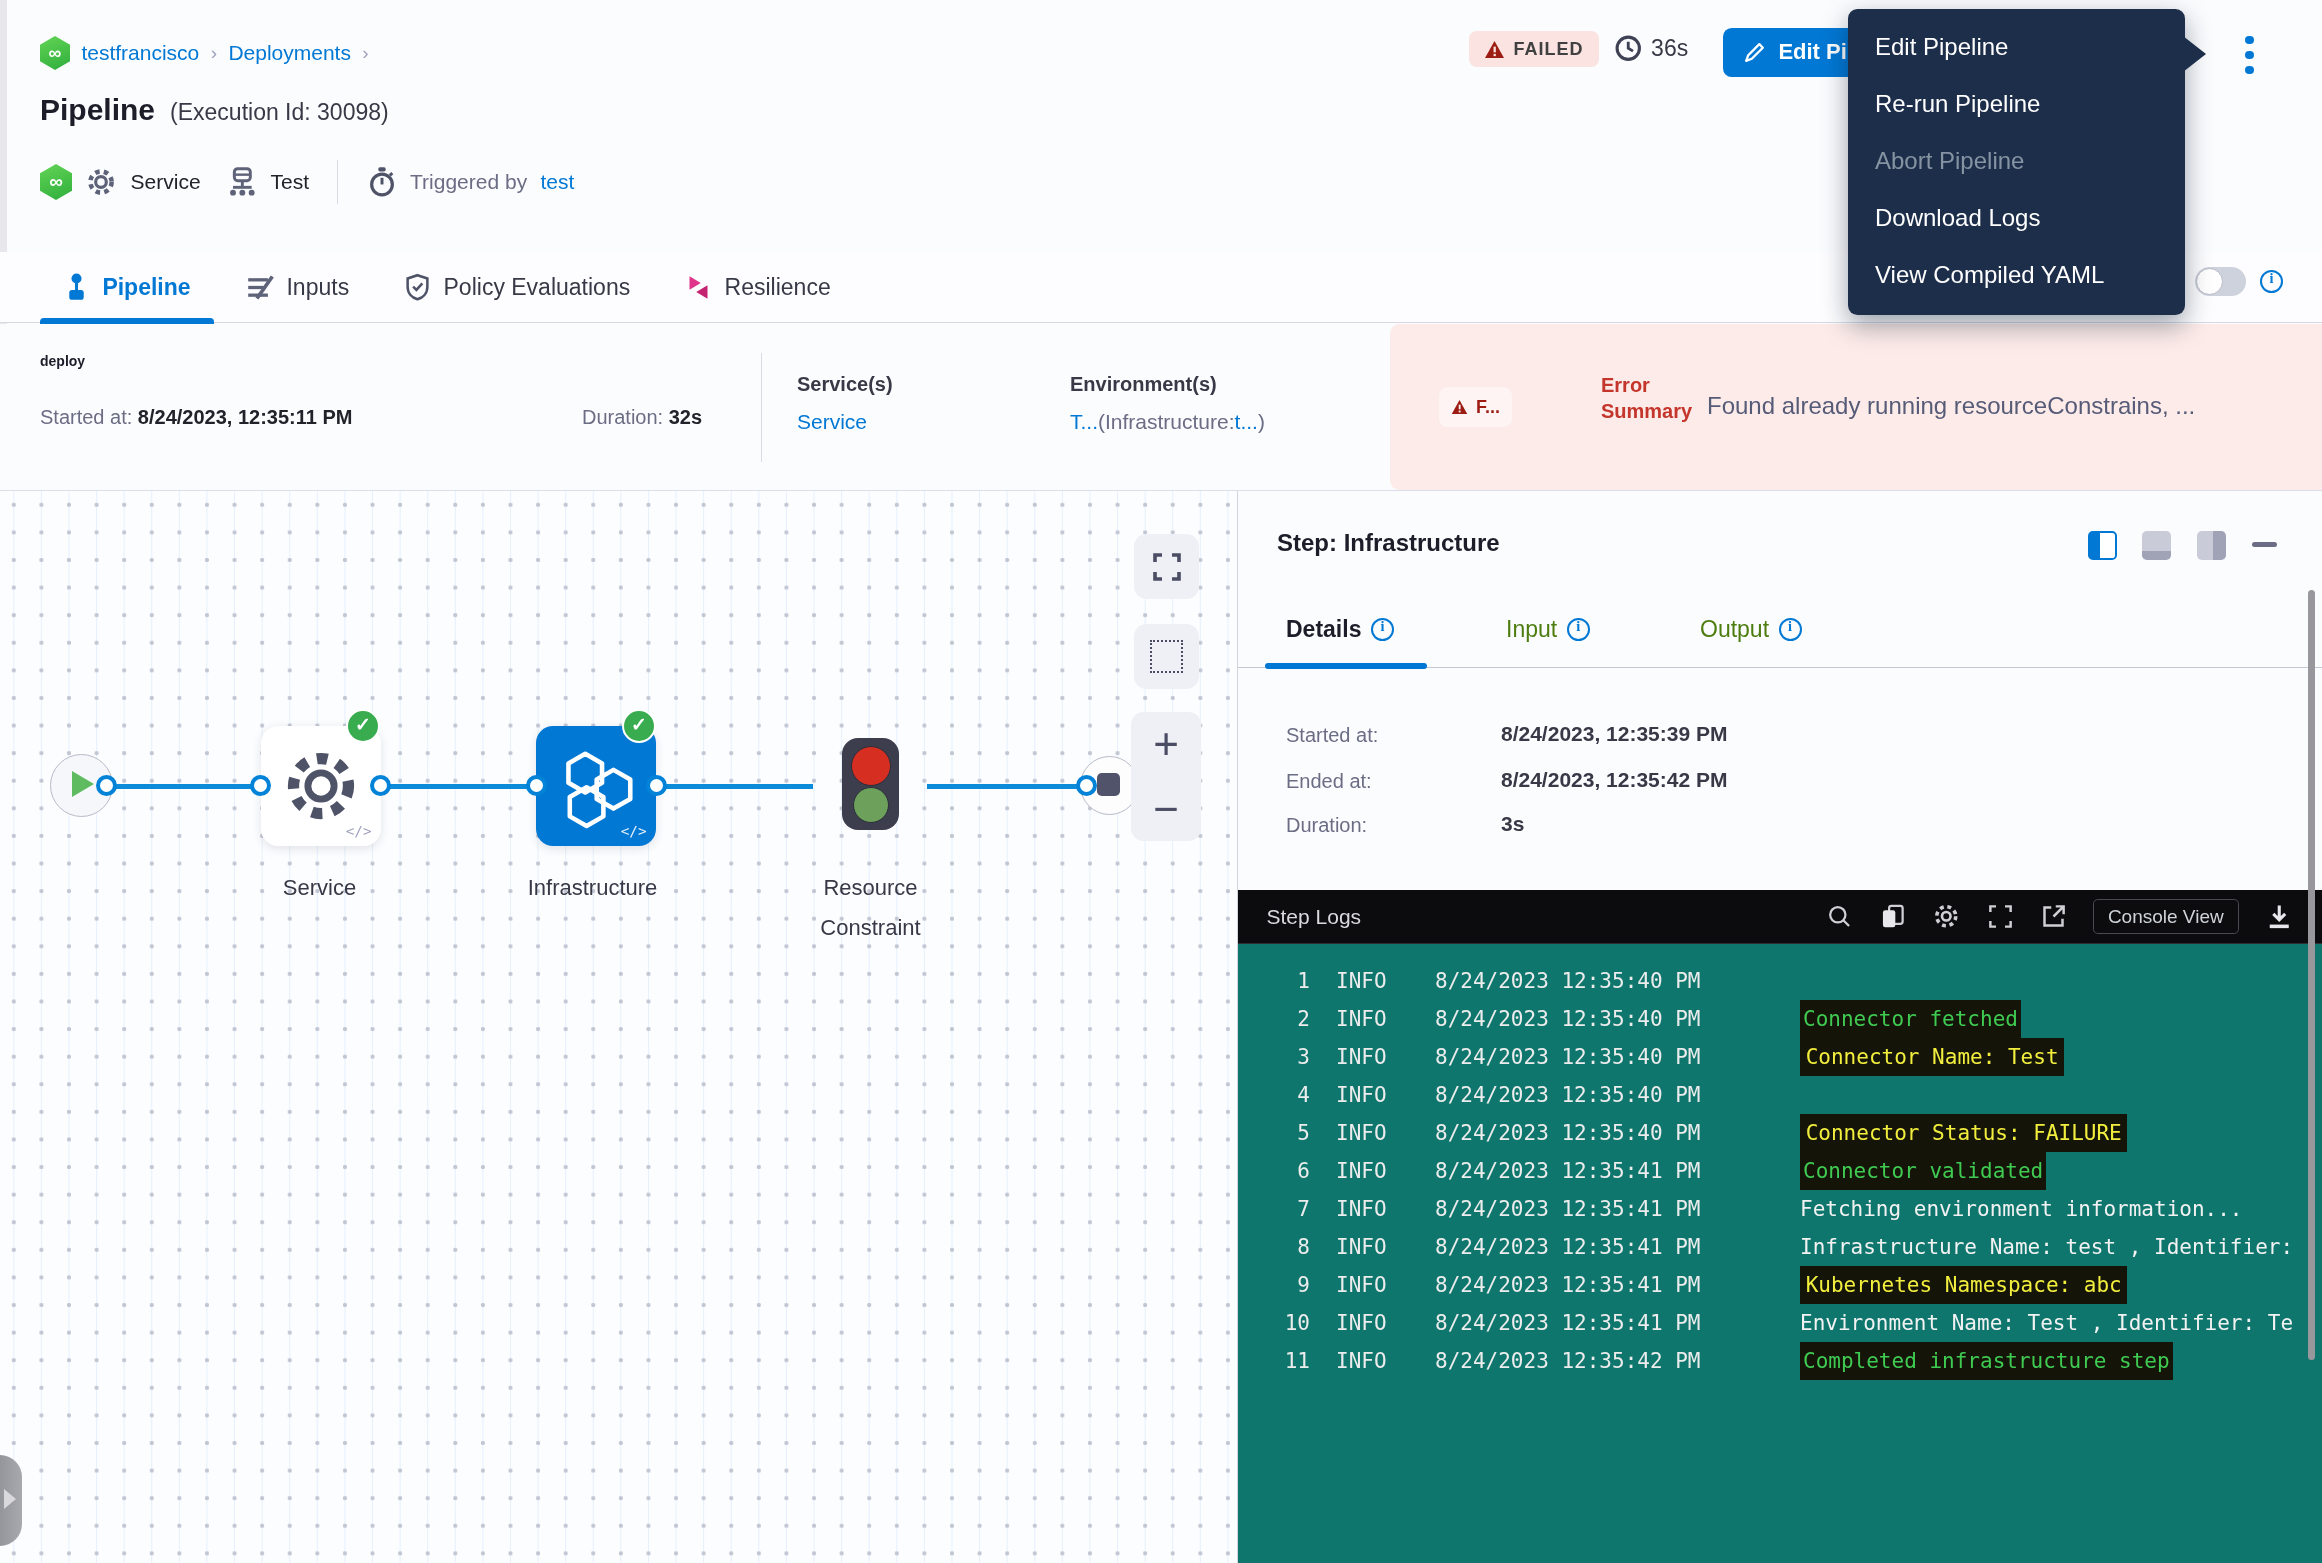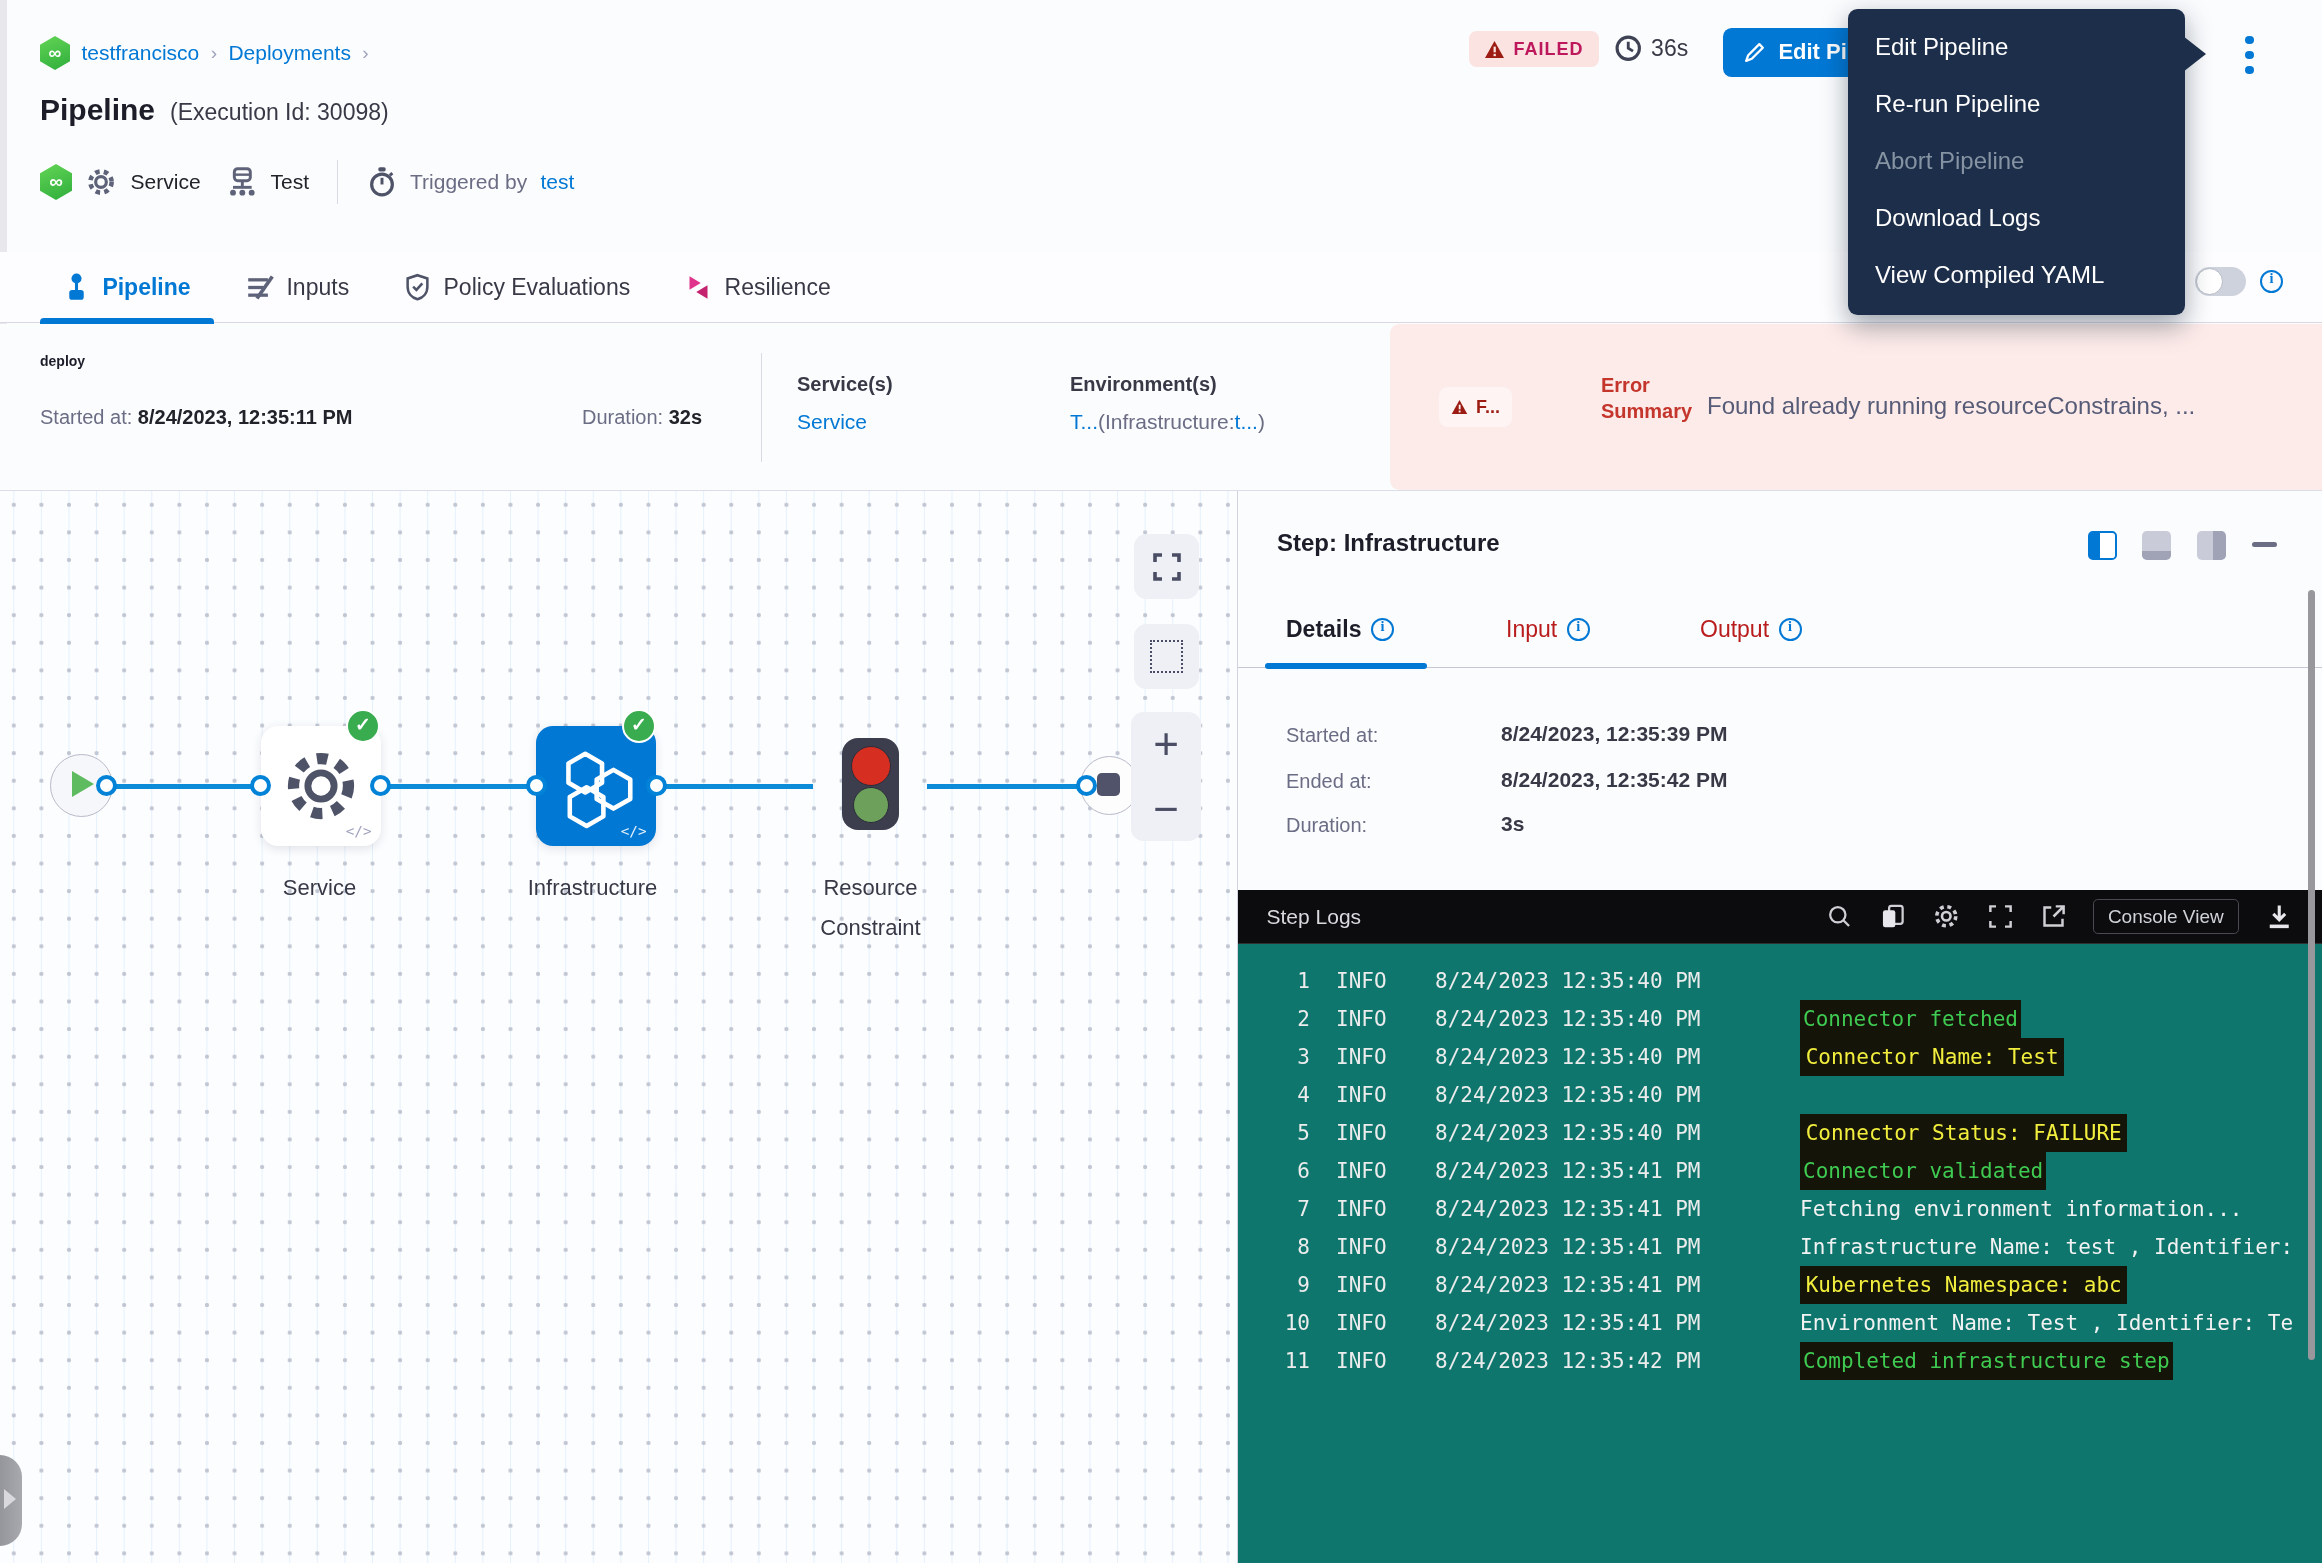--- a/index.html
+++ b/index.html
@@ -22,21 +22,21 @@
   .exec-id{font-size:23px;color:#383946;}
 
   .meta-row{position:absolute;left:40px;top:160px;display:flex;align-items:center;gap:13.3px;font-size:21px;color:#22222a;}
   .meta-div{width:1px;height:44px;background:#d9dae6;margin:0 15px;}
   .muted{color:#6b6d85;}
   .blue{color:#0278d5;}
 
   
   .fail-badge{position:absolute;left:1469px;top:31px;height:36px;display:flex;align-items:center;gap:8.6px;
               background:#fbe3e1;border-radius:7.6px;padding:0 15px;}
-  .fail-badge span{color:#be185d;font-weight:bold;font-size:18px;letter-spacing:1px;}
+  .fail-badge span{color:#404040;font-weight:bold;font-size:18px;letter-spacing:1px;}
   .elapsed{position:absolute;left:1614px;top:34px;display:flex;align-items:center;gap:8.6px;
            font-size:23px;color:#383946;}
   .edit-btn{position:absolute;left:1723px;top:27.6px;width:224px;height:49px;background:#0278d5;border-radius:8.6px;
             display:flex;align-items:center;gap:11.4px;padding:0 19px;box-sizing:border-box;
             color:#fff;font-size:22px;font-weight:bold;white-space:nowrap;overflow:hidden;}
   .kebab{position:absolute;left:2240px;top:34px;width:19px;height:42px;display:flex;flex-direction:column;
          align-items:center;justify-content:space-between;padding:1.9px 0;box-sizing:border-box;cursor:pointer;}
   .kebab i{width:8.6px;height:8.6px;border-radius:50%;background:#0278d5;}
 
   
@@ -108,21 +108,21 @@
 
   
   .panel{position:absolute;left:1238px;top:491px;width:1084px;height:1211px;background:#fbfcfe;}
   .panel-title{position:absolute;left:39px;top:38px;font-size:24px;font-weight:bold;color:#1c1d29;}
   .view-ic{position:absolute;top:40px;width:28.5px;height:28.5px;border-radius:4.8px;box-sizing:border-box;cursor:pointer;}
   .view-split{border:2.9px solid #0278d5;background:linear-gradient(90deg,#0278d5 42%,#fff 42%);}
   .view-bottom{background:linear-gradient(0deg,#9fa3b5 32%,#c9ccd8 32%);}
   .view-right{background:linear-gradient(90deg,#c9ccd8 55%,#9fa3b5 55%);}
   .minimize{position:absolute;left:1014px;top:51px;width:25px;height:4.8px;background:#6b6d85;border-radius:2.9px;cursor:pointer;}
   .step-tabs{position:absolute;left:0;top:112px;width:1084px;height:65px;border-bottom:1.9px solid #c6c7d4;box-sizing:border-box;}
-  .step-tab{position:absolute;top:13.3px;display:flex;align-items:center;gap:9.5px;font-size:23px;color:#b91c1c;cursor:pointer;}
+  .step-tab{position:absolute;top:13.3px;display:flex;align-items:center;gap:9.5px;font-size:23px;color:#4d7c0f;cursor:pointer;}
   .step-tab.active{font-weight:bold;color:#1c1d29;}
   .step-underline{position:absolute;left:27px;bottom:-1.9px;width:162px;height:5.7px;background:#0278d5;border-radius:3.8px;}
   .drow-label{position:absolute;left:48px;font-size:20px;color:#6b6d85;}
   .drow-val{position:absolute;left:263px;font-size:21px;font-weight:bold;color:#383946;}
 
   
   .logs{position:absolute;left:0;top:399px;width:1084px;bottom:0;background:#0f766e;}
   .logs-head{position:absolute;left:0;top:0;width:1084px;height:54px;background:#0c0c0f;border-bottom:1px solid #2e2e33;
              display:flex;align-items:center;padding:0 28.5px;box-sizing:border-box;}
   .logs-title{font-size:21px;color:#d9d9de;}

